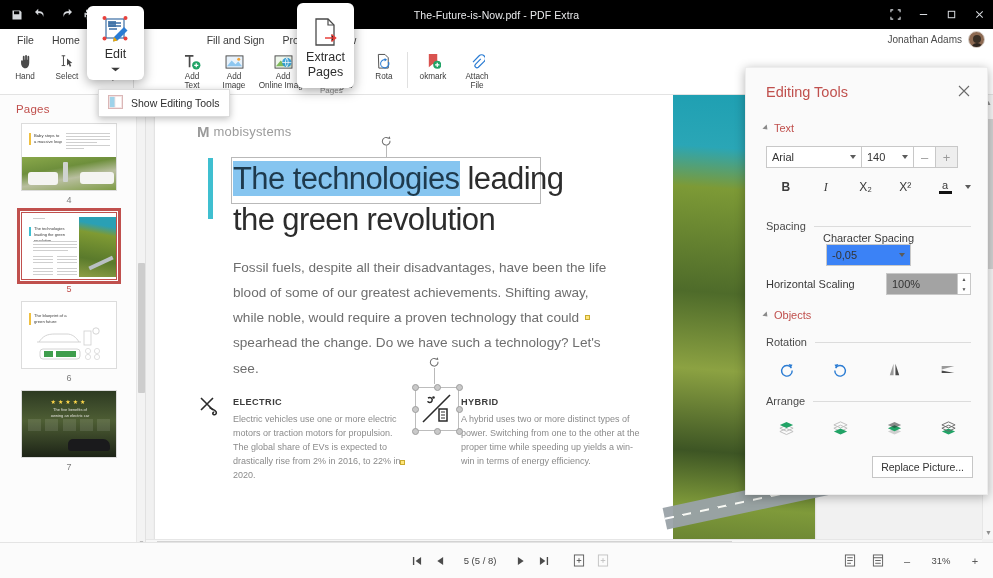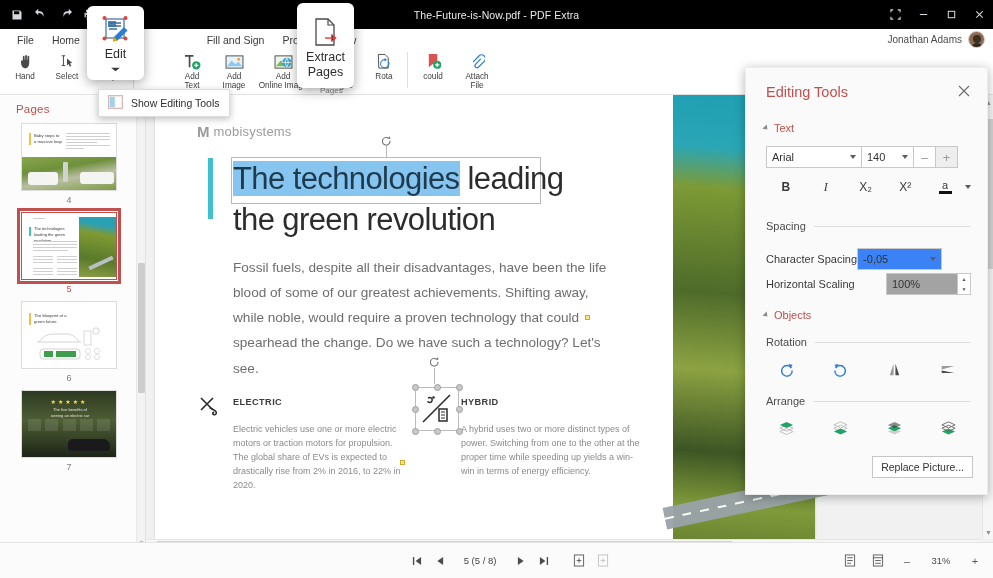--- a/index.html
+++ b/index.html
@@ -144,21 +144,21 @@
   .hl-sel { background:#86c5f0; color:#1e3a4d; }
   .accent-bar { position:absolute; left:53px; top:63px; width:5px; height:61px; background:#3fbfd0; }
 
   .body-copy {
     position:absolute; left:78px; top:160px; width:390px;
     font-size:13.6px; line-height:1.85; color:#6e6e6e;
   }
   .anchor-mark { position:absolute; width:5px; height:5px; background:#ffe57a; border:1px solid #c9ab30; }
 
   .feat { position:absolute; top:300px; font-size:9px; color:#8b8b8b; line-height:1.58; }
-  .feat h4 { font-size:9.2px; color:#3c3c3c; letter-spacing:.4px; margin-bottom:12px; font-weight:bold;}
+  .feat h4 { font-size:9.2px; color:#3c3c3c; letter-spacing:.4px; margin-bottom:2px; font-weight:bold;}
   .feat-icon { position:absolute; left:-36px; top:-2px; width:30px; height:30px; }
 
   .sel-handles { position:absolute; }
   .sel-handles span {
     position:absolute; width:7px; height:7px; border-radius:50%;
     background:#c9c9c9; border:1px solid #9e9e9e;
   }
   .sel-box { position:absolute; border:1px solid #bdbdbd; }
 
   .doc-photo {
@@ -402,21 +402,21 @@
       </div>
       <div class="rsep"></div>
       <div class="rbtn" style="width:44px">
         <span class="ico">
           <svg width="15" height="17" viewBox="0 0 16 18">
               <path fill="#d9534f" d="M3 1h9v14l-4.5-3.6L3 15z"></path>
               <circle cx="12" cy="12.5" r="4.3" fill="#21a366"></circle>
               <path stroke="#fff" stroke-width="1.3" d="M12 10.2v4.6M9.7 12.5h4.6"></path>
             </svg>
         </span>
-        <span class="lbl">could</span>
+        <span class="lbl">okmark</span>
       </div>
       <div class="rbtn" style="width:44px">
         <span class="ico">
           <svg width="15" height="16" viewBox="0 0 16 17">
               <path fill="none" stroke="#2b7cd3" stroke-width="1.3" d="M11.5 5.2L5.8 11a2.2 2.2 0 0 0 3.1 3.1l6.3-6.3a4 4 0 0 0-5.7-5.7L3.2 8.6"></path>
             </svg>
         </span>
         <span class="lbl" style="white-space:pre-line">Attach
 File</span>
       </div>
@@ -662,21 +662,21 @@
       <div style="display:flex;align-items:center;">
           <span class="caret"></span>
         </div>
     </div>
 
     <div class="sub-head" style="position:absolute;left:20px;top:152px;width:205px;">
       <span>Spacing</span>
       <span class="line"></span>
     </div>
 
-    <div style="position:absolute;left:20px;top:180px;width:205px;display:flex;align-items:center;justify-content:flex-start;">
+    <div style="position:absolute;left:20px;top:164px;width:205px;display:flex;align-items:center;justify-content:center;flex-direction:column;">
       <span style="font-size:11px;color:#3a3a3a">Character Spacing</span>
       <span class="combo" style="width:85px;background:#3b82f6">
         <span>-0,05</span>
         <span class="caret"></span>
       </span>
     </div>
 
     <div style="position:absolute;left:20px;top:205px;width:205px;display:flex;align-items:center;justify-content:space-between;">
       <span style="font-size:11px;color:#3a3a3a">Horizontal Scaling</span>
       <span style="display:flex">

